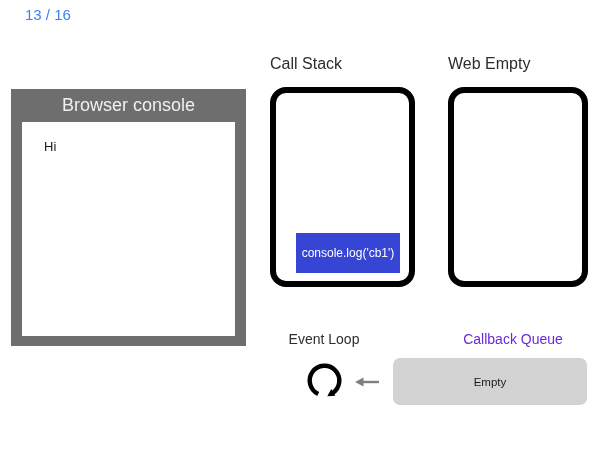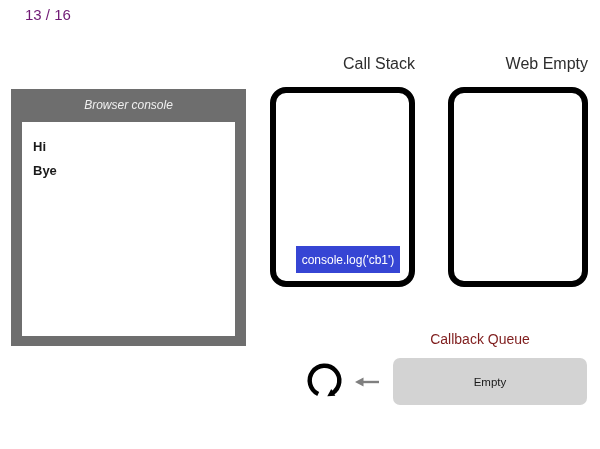--- a/index.html
+++ b/index.html
@@ -12,64 +12,64 @@
     font-family: "Liberation Sans", sans-serif;
     overflow: hidden;
   }
 
   
   .page-indicator {
     position: absolute;
     left: 25px;
     top: 6px;
     font-size: 15px;
-    color: #701a75;
+    color: #3b82f6;
   }
 
   
   .console {
     position: absolute;
     left: 11px;
     top: 89px;
     width: 235px;
     height: 257px;
     background: #6e6e6e;
   }
   .console-title {
     height: 39px;
     line-height: 33px;
     text-align: center;
     color: #f0f0f0;
-    font-size: 12px;
-    font-style: italic;
+    font-size: 18px;
   }
   .console-screen {
     position: absolute;
     left: 11px;
     top: 33px;
     width: 213px;
     height: 214px;
     background: #ffffff;
     padding: 13px 11px 0 11px;
   }
   .console-line {
     font-size: 13px;
-    font-weight: bold;
+    font-weight: normal;
     color: #1a1a1a;
     height: 24px;
     line-height: 24px;
+    margin-left: 11px;
   }
 
   
   .panel-title {
     position: absolute;
     top: 55px;
     font-size: 16px;
     color: #2d2d2d;
-    text-align: right;
+    text-align: left;
   }
   .panel-title.call-stack-title { left: 270px; width: 145px; }
   .panel-title.web-apis-title   { left: 448px; width: 140px; }
 
   
   .panel {
     position: absolute;
     top: 87px;
     height: 200px;
     background: #ffffff;
@@ -81,21 +81,21 @@
     width: 145px;
     display: flex;
     flex-direction: column;
     justify-content: flex-end;
     gap: 5px;
     padding: 0 9px 8px 9px;
   }
   .panel.web-apis-box { left: 448px; width: 140px; }
 
   .stack-frame {
-    height: 27px;
+    height: 40px;
     background: #3645d4;
     color: #ffffff;
     font-size: 12px;
     display: flex;
     align-items: center;
     justify-content: center;
     white-space: nowrap;
     margin-left: 11px;
   }
 
@@ -104,26 +104,26 @@
     position: absolute;
     left: 274px;
     top: 331px;
     width: 100px;
     text-align: center;
     font-size: 14px;
     color: #2d2d2d;
   }
   .cq-label {
     position: absolute;
-    left: 405px;
+    left: 438px;
     top: 331px;
     width: 150px;
     text-align: center;
     font-size: 14px;
-    color: #7f1d1d;
+    color: #6d28d9;
   }
   .el-icon {
     position: absolute;
     left: 306px;
     top: 362px;
     width: 37px;
     height: 37px;
   }
   .flow-arrow {
     position: absolute;
@@ -151,32 +151,32 @@
 <body>
 
 <div class="stage">
 
   <div class="page-indicator">13 / 16</div>
 
   <div class="console">
     <div class="console-title">Browser console</div>
     <div class="console-screen">
       <div class="console-line">Hi</div>
-      <div class="console-line">Bye</div>
     </div>
   </div>
 
   <div class="panel-title call-stack-title">Call Stack</div>
   <div class="panel call-stack-box">
     <div class="stack-frame">console.log('cb1')</div>
   </div>
 
   <div class="panel-title web-apis-title">Web Empty</div>
   <div class="panel web-apis-box"></div>
 
+  <div class="el-label">Event Loop</div>
   <div class="el-icon">
     <svg width="37" height="37" viewBox="0 0 40 40" xmlns="http://www.w3.org/2000/svg">
       <path d="M 13.2 34.5 A 16 16 0 1 1 28.5 33.6" fill="none" stroke="#000000" stroke-width="4.8" stroke-linecap="butt"></path>
       <polygon points="23,37 31.7,36.5 27.3,29.3" fill="#000000"></polygon>
     </svg>
   </div>
 
   <div class="flow-arrow">
     <svg width="26" height="16" viewBox="0 0 26 16" xmlns="http://www.w3.org/2000/svg">
       <line x1="25" y1="8" x2="8" y2="8" stroke="#7f7f7f" stroke-width="2.4"></line>

